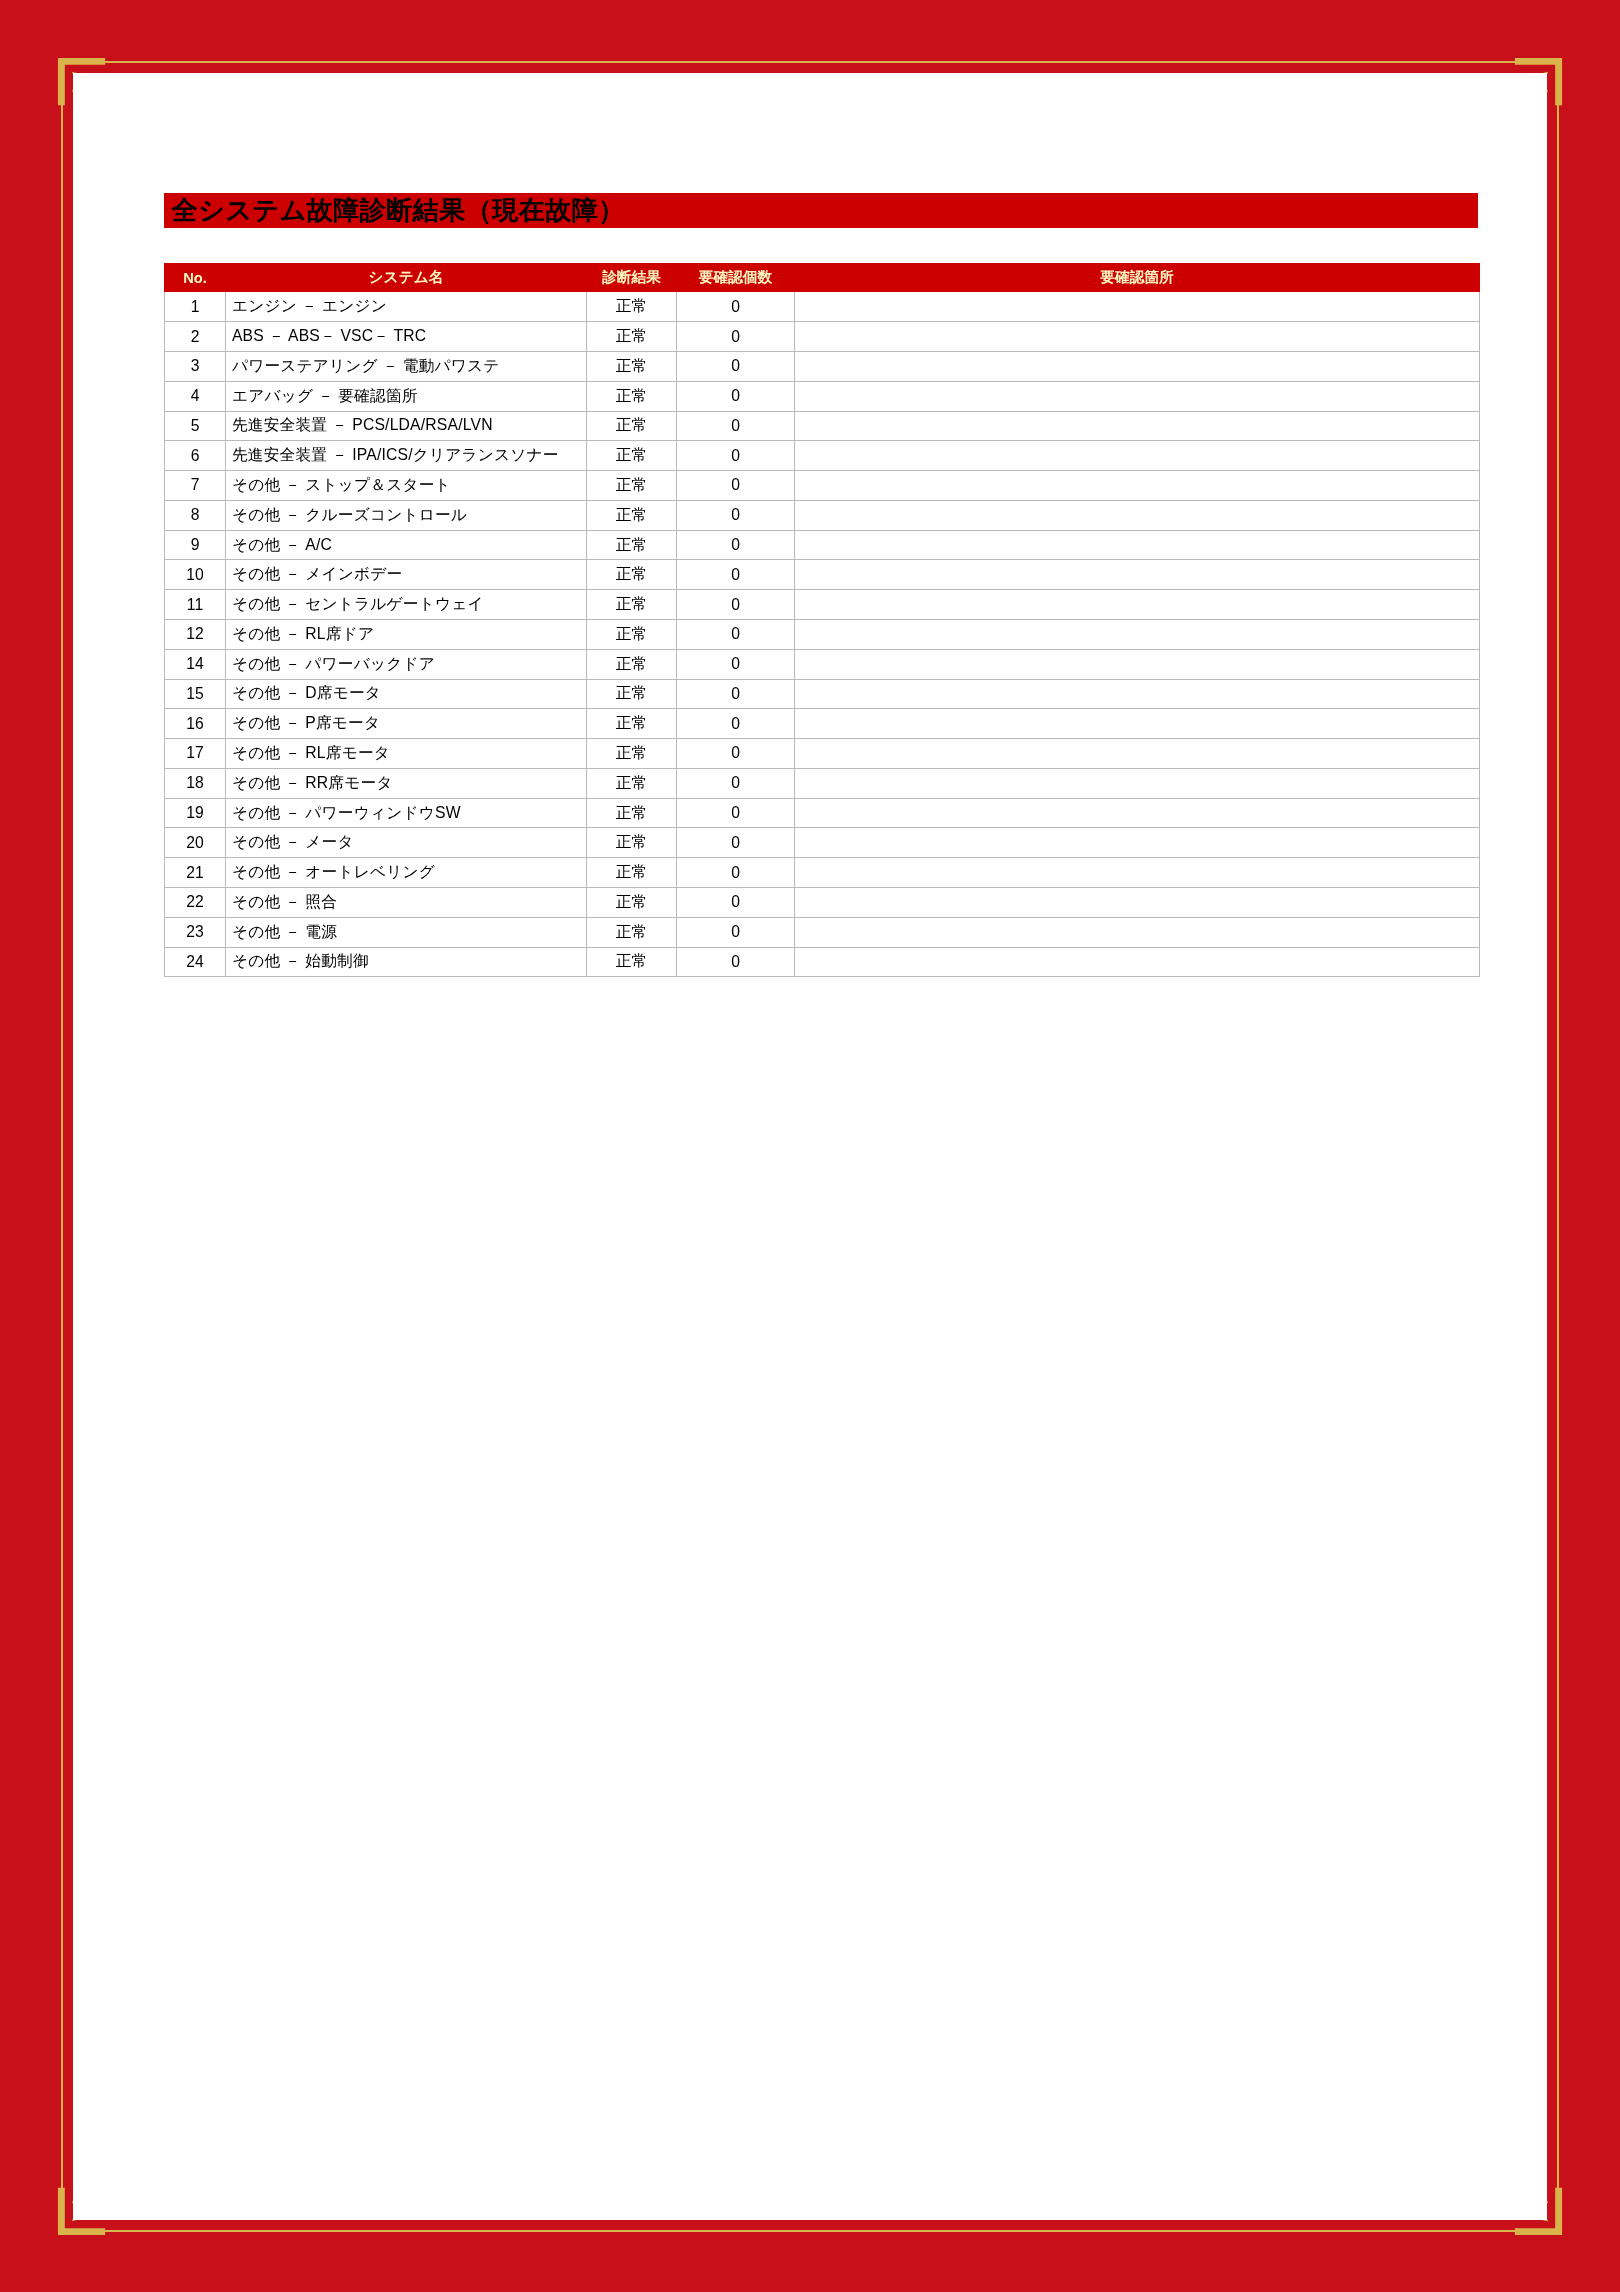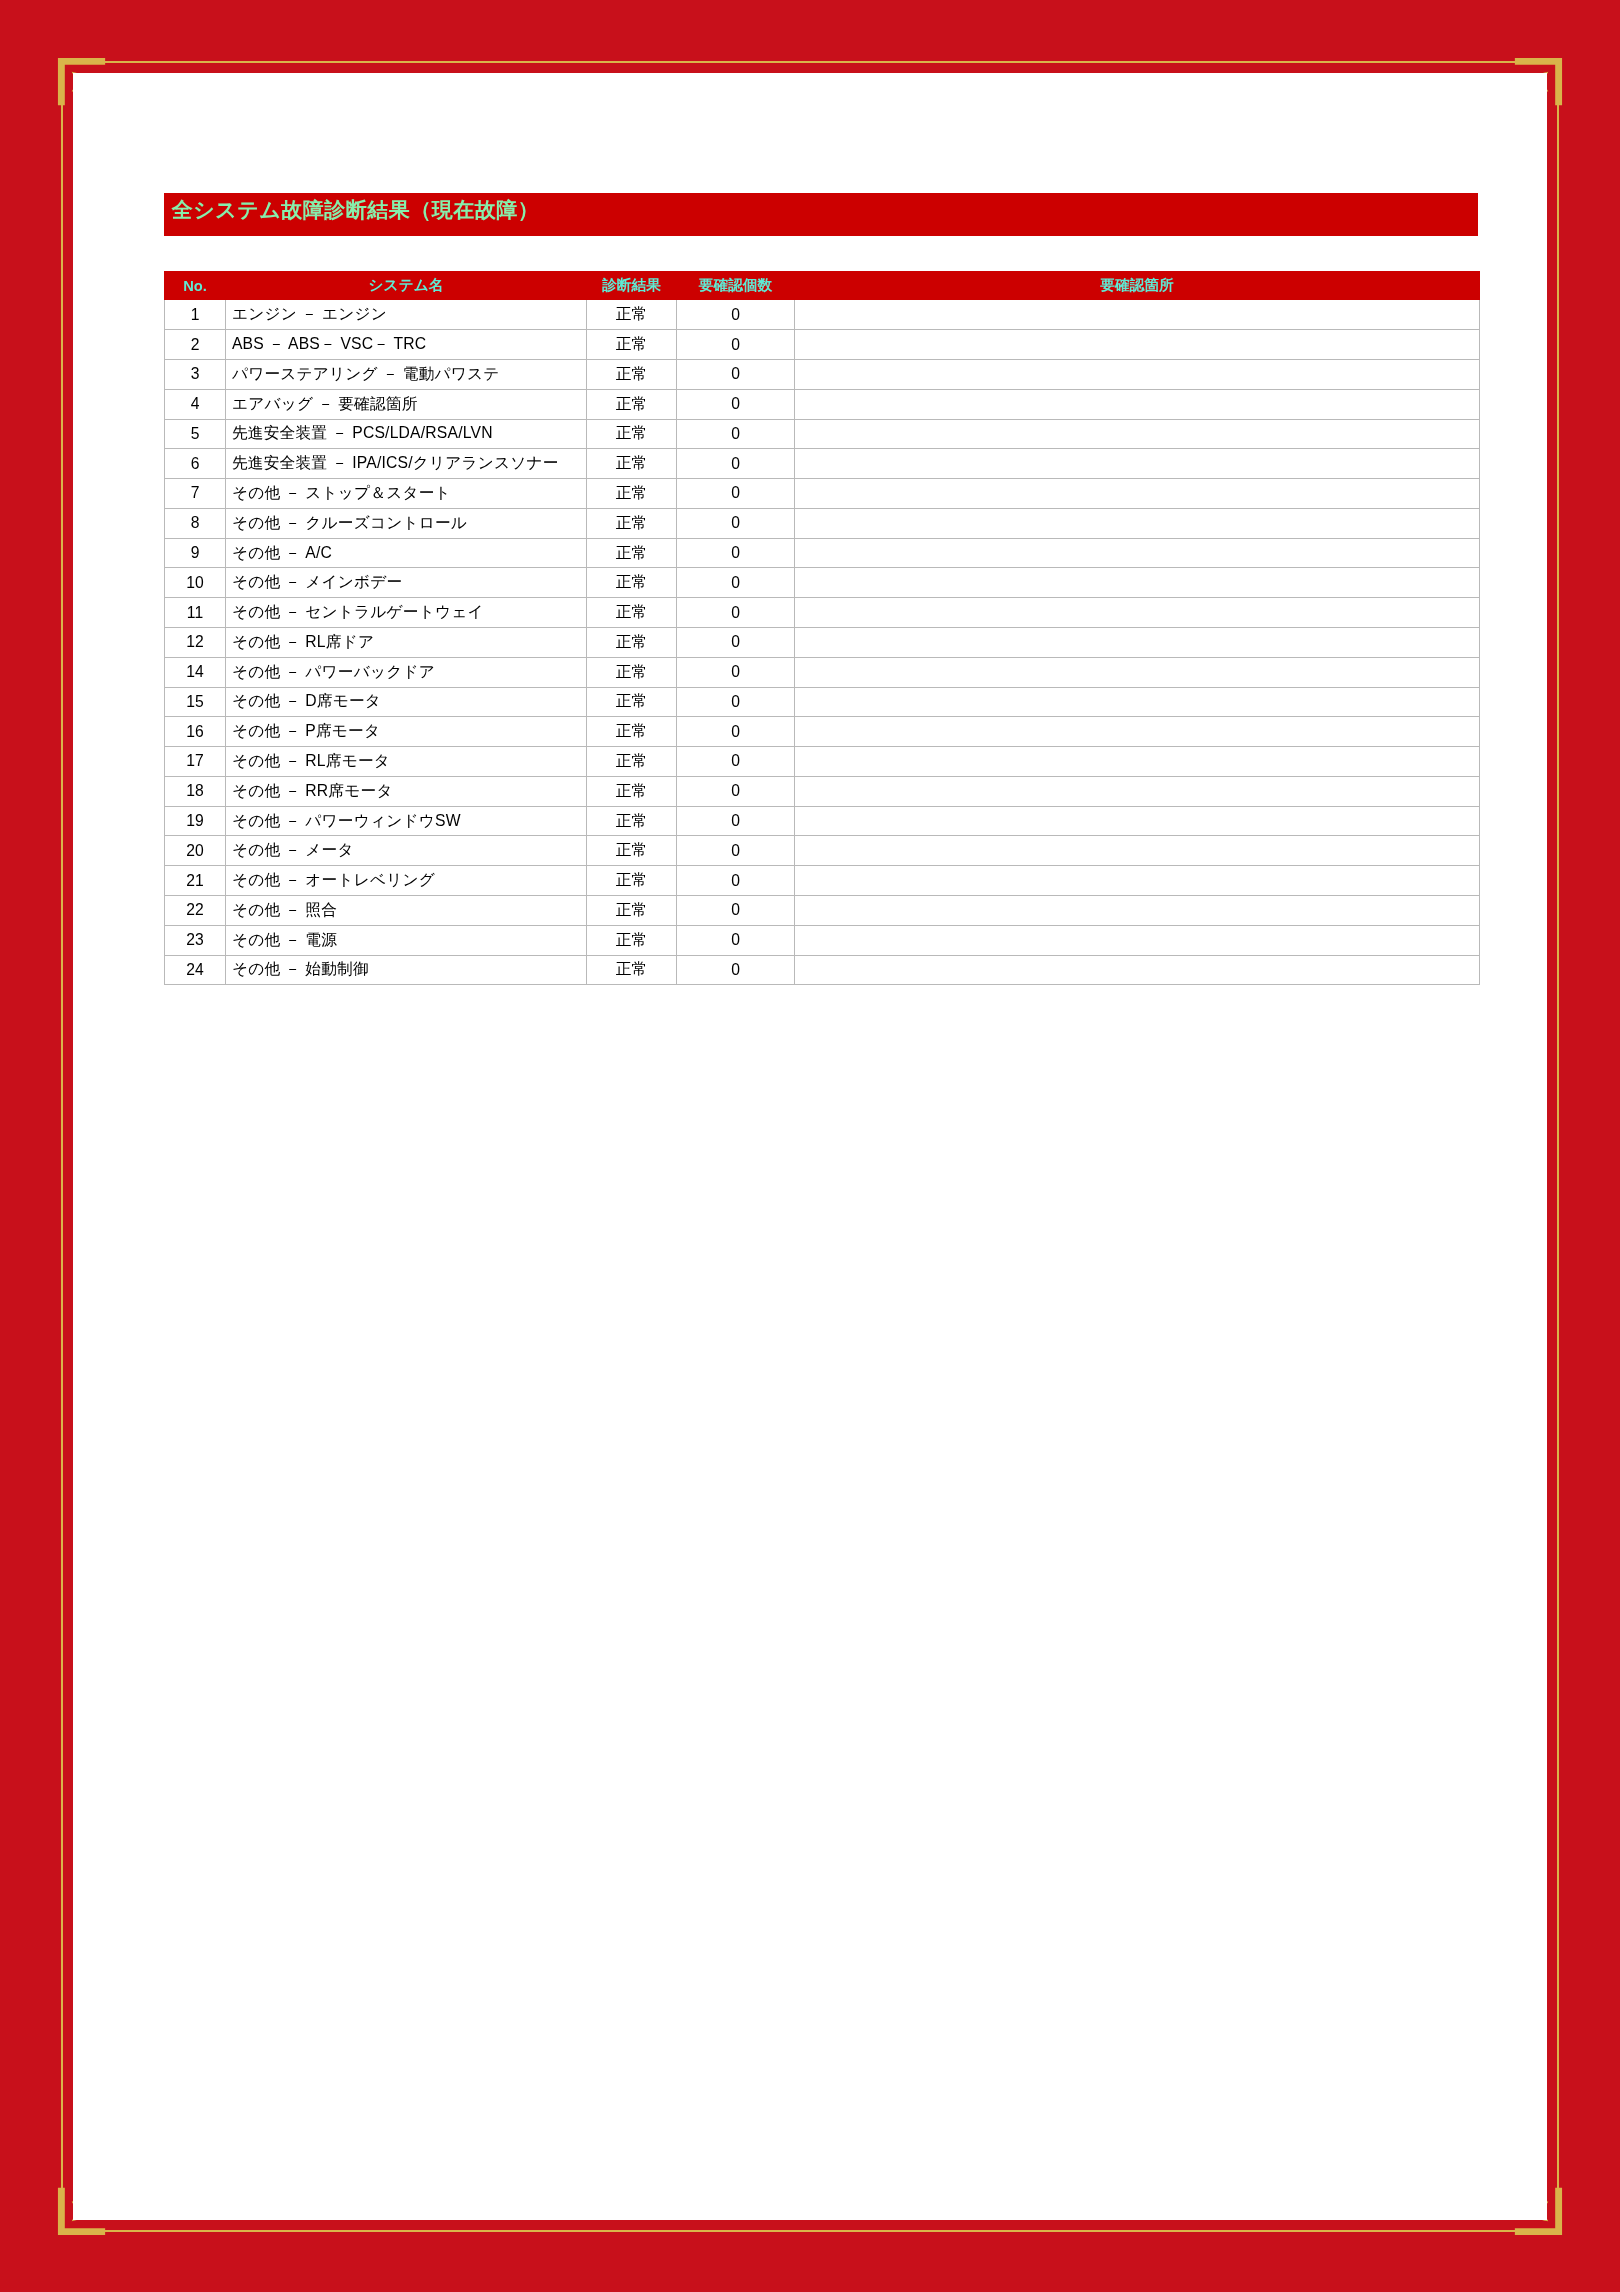--- a/index.html
+++ b/index.html
@@ -50,40 +50,40 @@
   }
   .content {
     position: absolute;
     left: 91px;
     top: 120px;
     width: 1314px;
   }
 
   .title-bar {
     background: #cc0000;
-    color: #86efac;
-    font-size: 21px;
+    color: #000000;
+    font-size: 26px;
     font-weight: bold;
     padding: 5.9px 7.8px 6.9px 7.8px;
     letter-spacing: 0.5px;
     box-sizing: border-box;
-    height: 43px;
+    height: 35px;
     line-height: 22.5px;
   }
 
   table.diag {
     width: 100%;
     border-collapse: collapse;
     margin-top: 35px;
     table-layout: fixed;
     font-size: 15.7px;
   }
   table.diag th {
     background: #cc0000;
-    color: #5eead4;
+    color: #fef9c3;
     font-weight: bold;
     font-size: 14.7px;
     border: 1px solid #cc0000;
     padding: 2.9px 2px;
     text-align: center;
     height: 21.6px;
   }
   table.diag td {
     border: 1px solid #b9b9b9;
     padding: 3.9px 5.9px;

